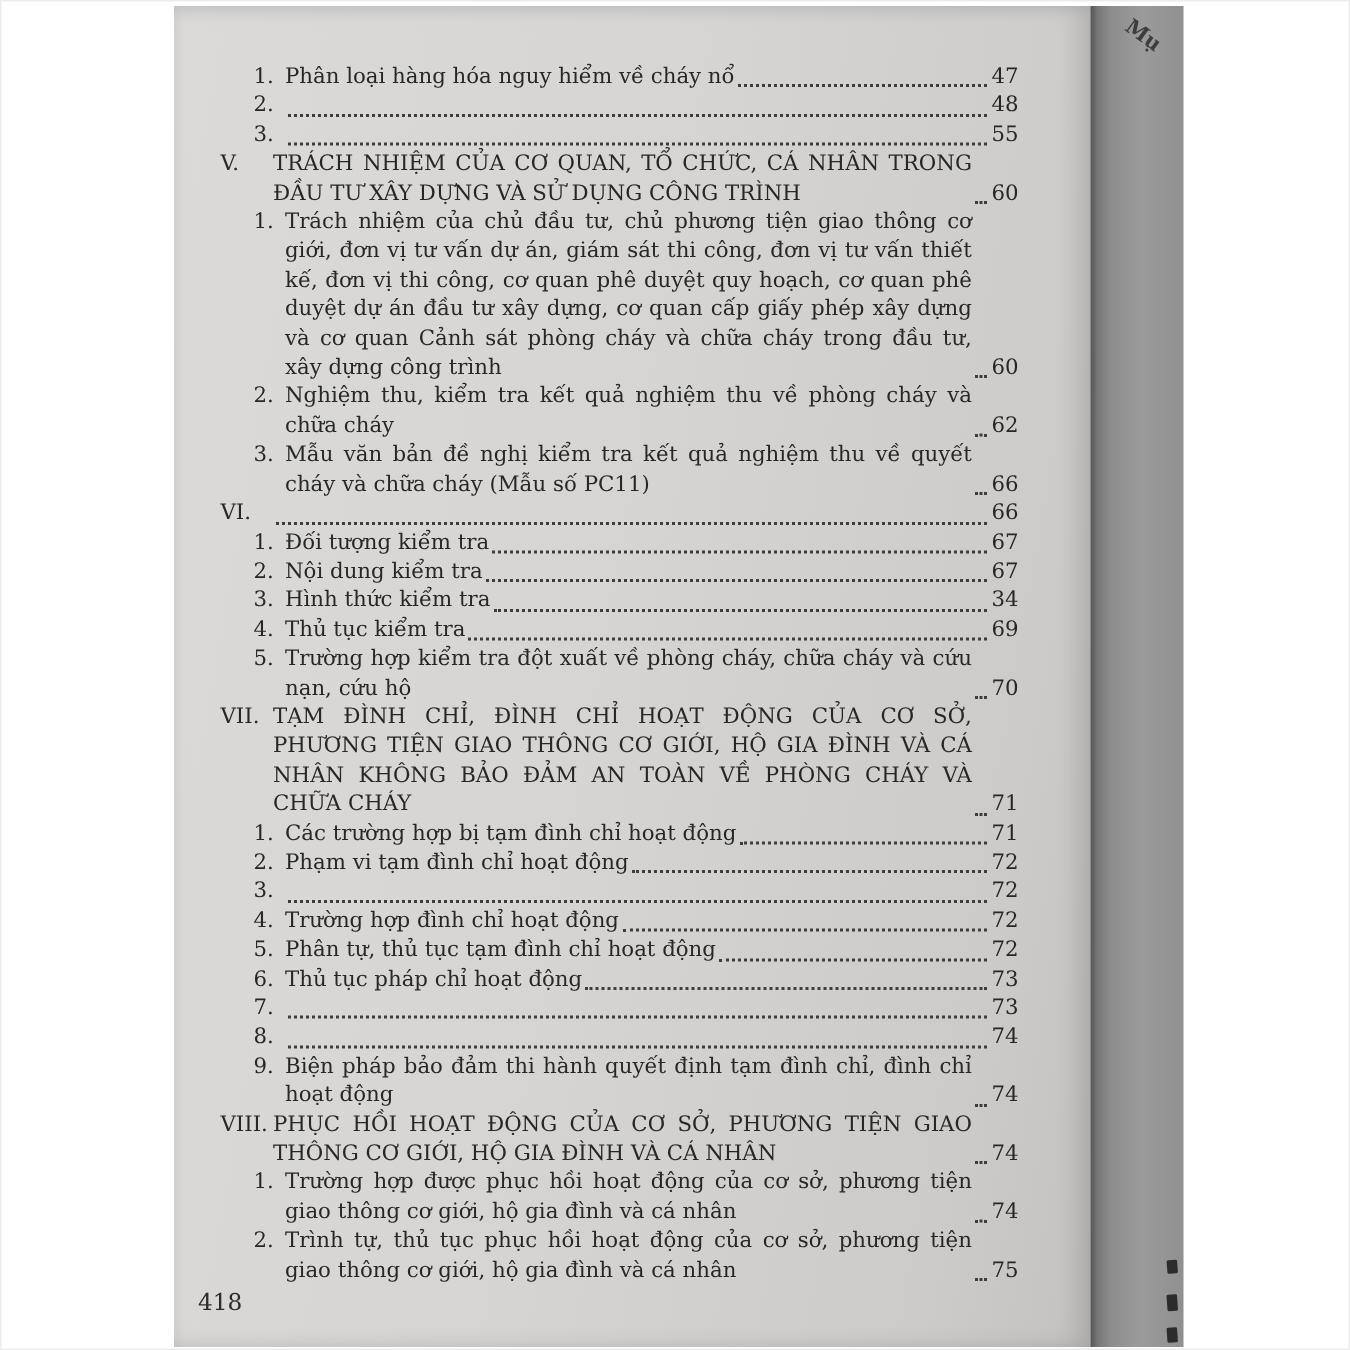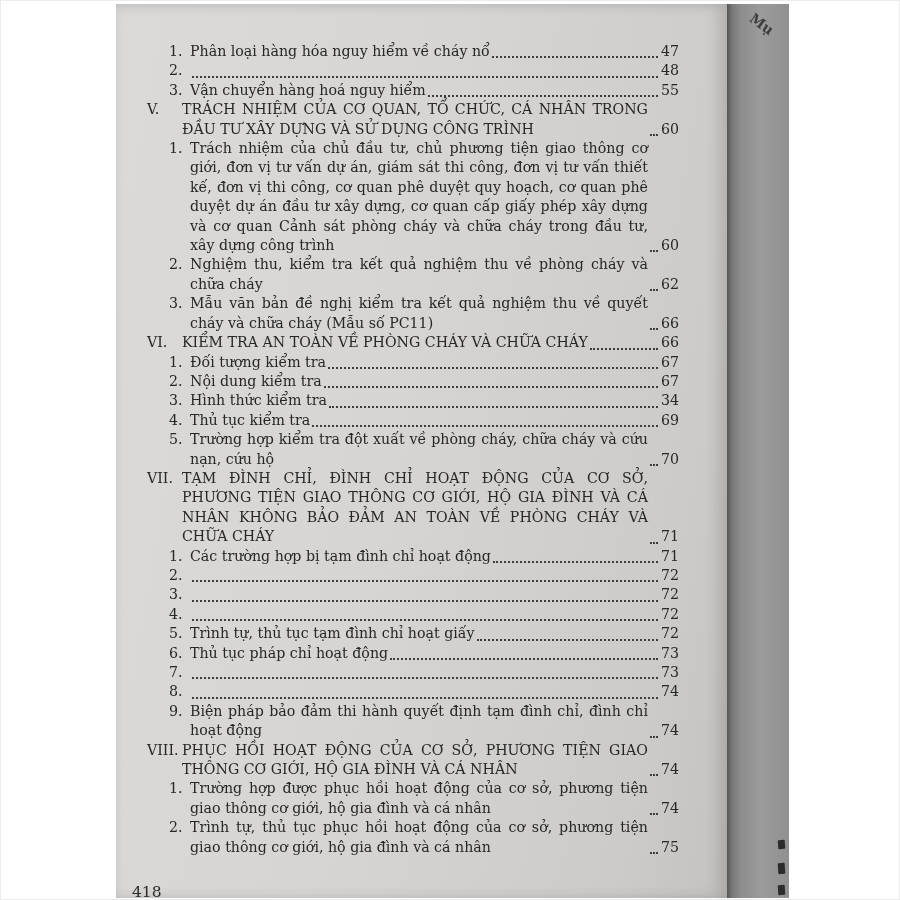--- a/index.html
+++ b/index.html
@@ -45,21 +45,21 @@
   .body { flex:1; display:flex; align-items:flex-end; min-width:0; }
   .t { text-align:justify; }
   .dots {
     flex:1 1 8px; min-width:8px;
     border-bottom:2px dotted #3d3d3d;
     margin:0 3px 3px 2px;
   }
   .pg { flex:0 0 auto; }
   .folio {
     position:absolute; left:16px; top:855px;
-    font-size:15.5px; color:#2b2b2b;margin-top:24px;
+    font-size:15.5px; color:#2b2b2b;
   }
 </style>
 </head>
 <body>
 
 <div class="photo-frame">
 
   <div class="page">
     <div class="toc">
         <div class="entry item">
@@ -73,21 +73,20 @@
         <div class="entry item">
     <span class="num">2.</span>
     <span class="body">
             <span class="dots"></span>
             <span class="pg">48</span>
           </span>
   </div>
         <div class="entry item">
     <span class="num">3.</span>
     <span class="body">
-            <span class="t">Vận chuyển hàng hoá nguy hiểm</span>
             <span class="dots"></span>
             <span class="pg">55</span>
           </span>
   </div>
         <div class="entry sec">
     <span class="num">V.</span>
     <span class="body">
             <span class="t">TRÁCH NHIỆM CỦA CƠ QUAN, TỔ CHỨC, CÁ NHÂN TRONG ĐẦU TƯ XÂY DỰNG VÀ SỬ DỤNG CÔNG TRÌNH</span>
             <span class="dots"></span>
             <span class="pg">60</span>
@@ -113,21 +112,20 @@
     <span class="num">3.</span>
     <span class="body">
             <span class="t">Mẫu văn bản đề nghị kiểm tra kết quả nghiệm thu về quyết cháy và chữa cháy (Mẫu số PC11)</span>
             <span class="dots"></span>
             <span class="pg">66</span>
           </span>
   </div>
         <div class="entry sec">
     <span class="num">VI.</span>
     <span class="body">
-            <span class="t">KIỂM TRA AN TOÀN VỀ PHÒNG CHÁY VÀ CHỮA CHÁY</span>
             <span class="dots"></span>
             <span class="pg">66</span>
           </span>
   </div>
         <div class="entry item">
     <span class="num">1.</span>
     <span class="body">
             <span class="t">Đối tượng kiểm tra</span>
             <span class="dots"></span>
             <span class="pg">67</span>
@@ -177,42 +175,44 @@
     <span class="num">1.</span>
     <span class="body">
             <span class="t">Các trường hợp bị tạm đình chỉ hoạt động</span>
             <span class="dots"></span>
             <span class="pg">71</span>
           </span>
   </div>
         <div class="entry item">
     <span class="num">2.</span>
     <span class="body">
+            <span class="t">Phạm vi tạm đình chỉ hoạt động</span>
             <span class="dots"></span>
             <span class="pg">72</span>
           </span>
   </div>
         <div class="entry item">
     <span class="num">3.</span>
     <span class="body">
             <span class="dots"></span>
             <span class="pg">72</span>
           </span>
   </div>
         <div class="entry item">
     <span class="num">4.</span>
     <span class="body">
+            <span class="t">Trường hợp đình chỉ hoạt động</span>
             <span class="dots"></span>
             <span class="pg">72</span>
           </span>
   </div>
         <div class="entry item">
     <span class="num">5.</span>
     <span class="body">
-            <span class="t">Trình tự, thủ tục tạm đình chỉ hoạt giấy</span>
+            <span class="t">Phân tự, thủ tục tạm đình chỉ hoạt động</span>
             <span class="dots"></span>
             <span class="pg">72</span>
           </span>
   </div>
         <div class="entry item">
     <span class="num">6.</span>
     <span class="body">
             <span class="t">Thủ tục pháp chỉ hoạt động</span>
             <span class="dots"></span>
             <span class="pg">73</span>

